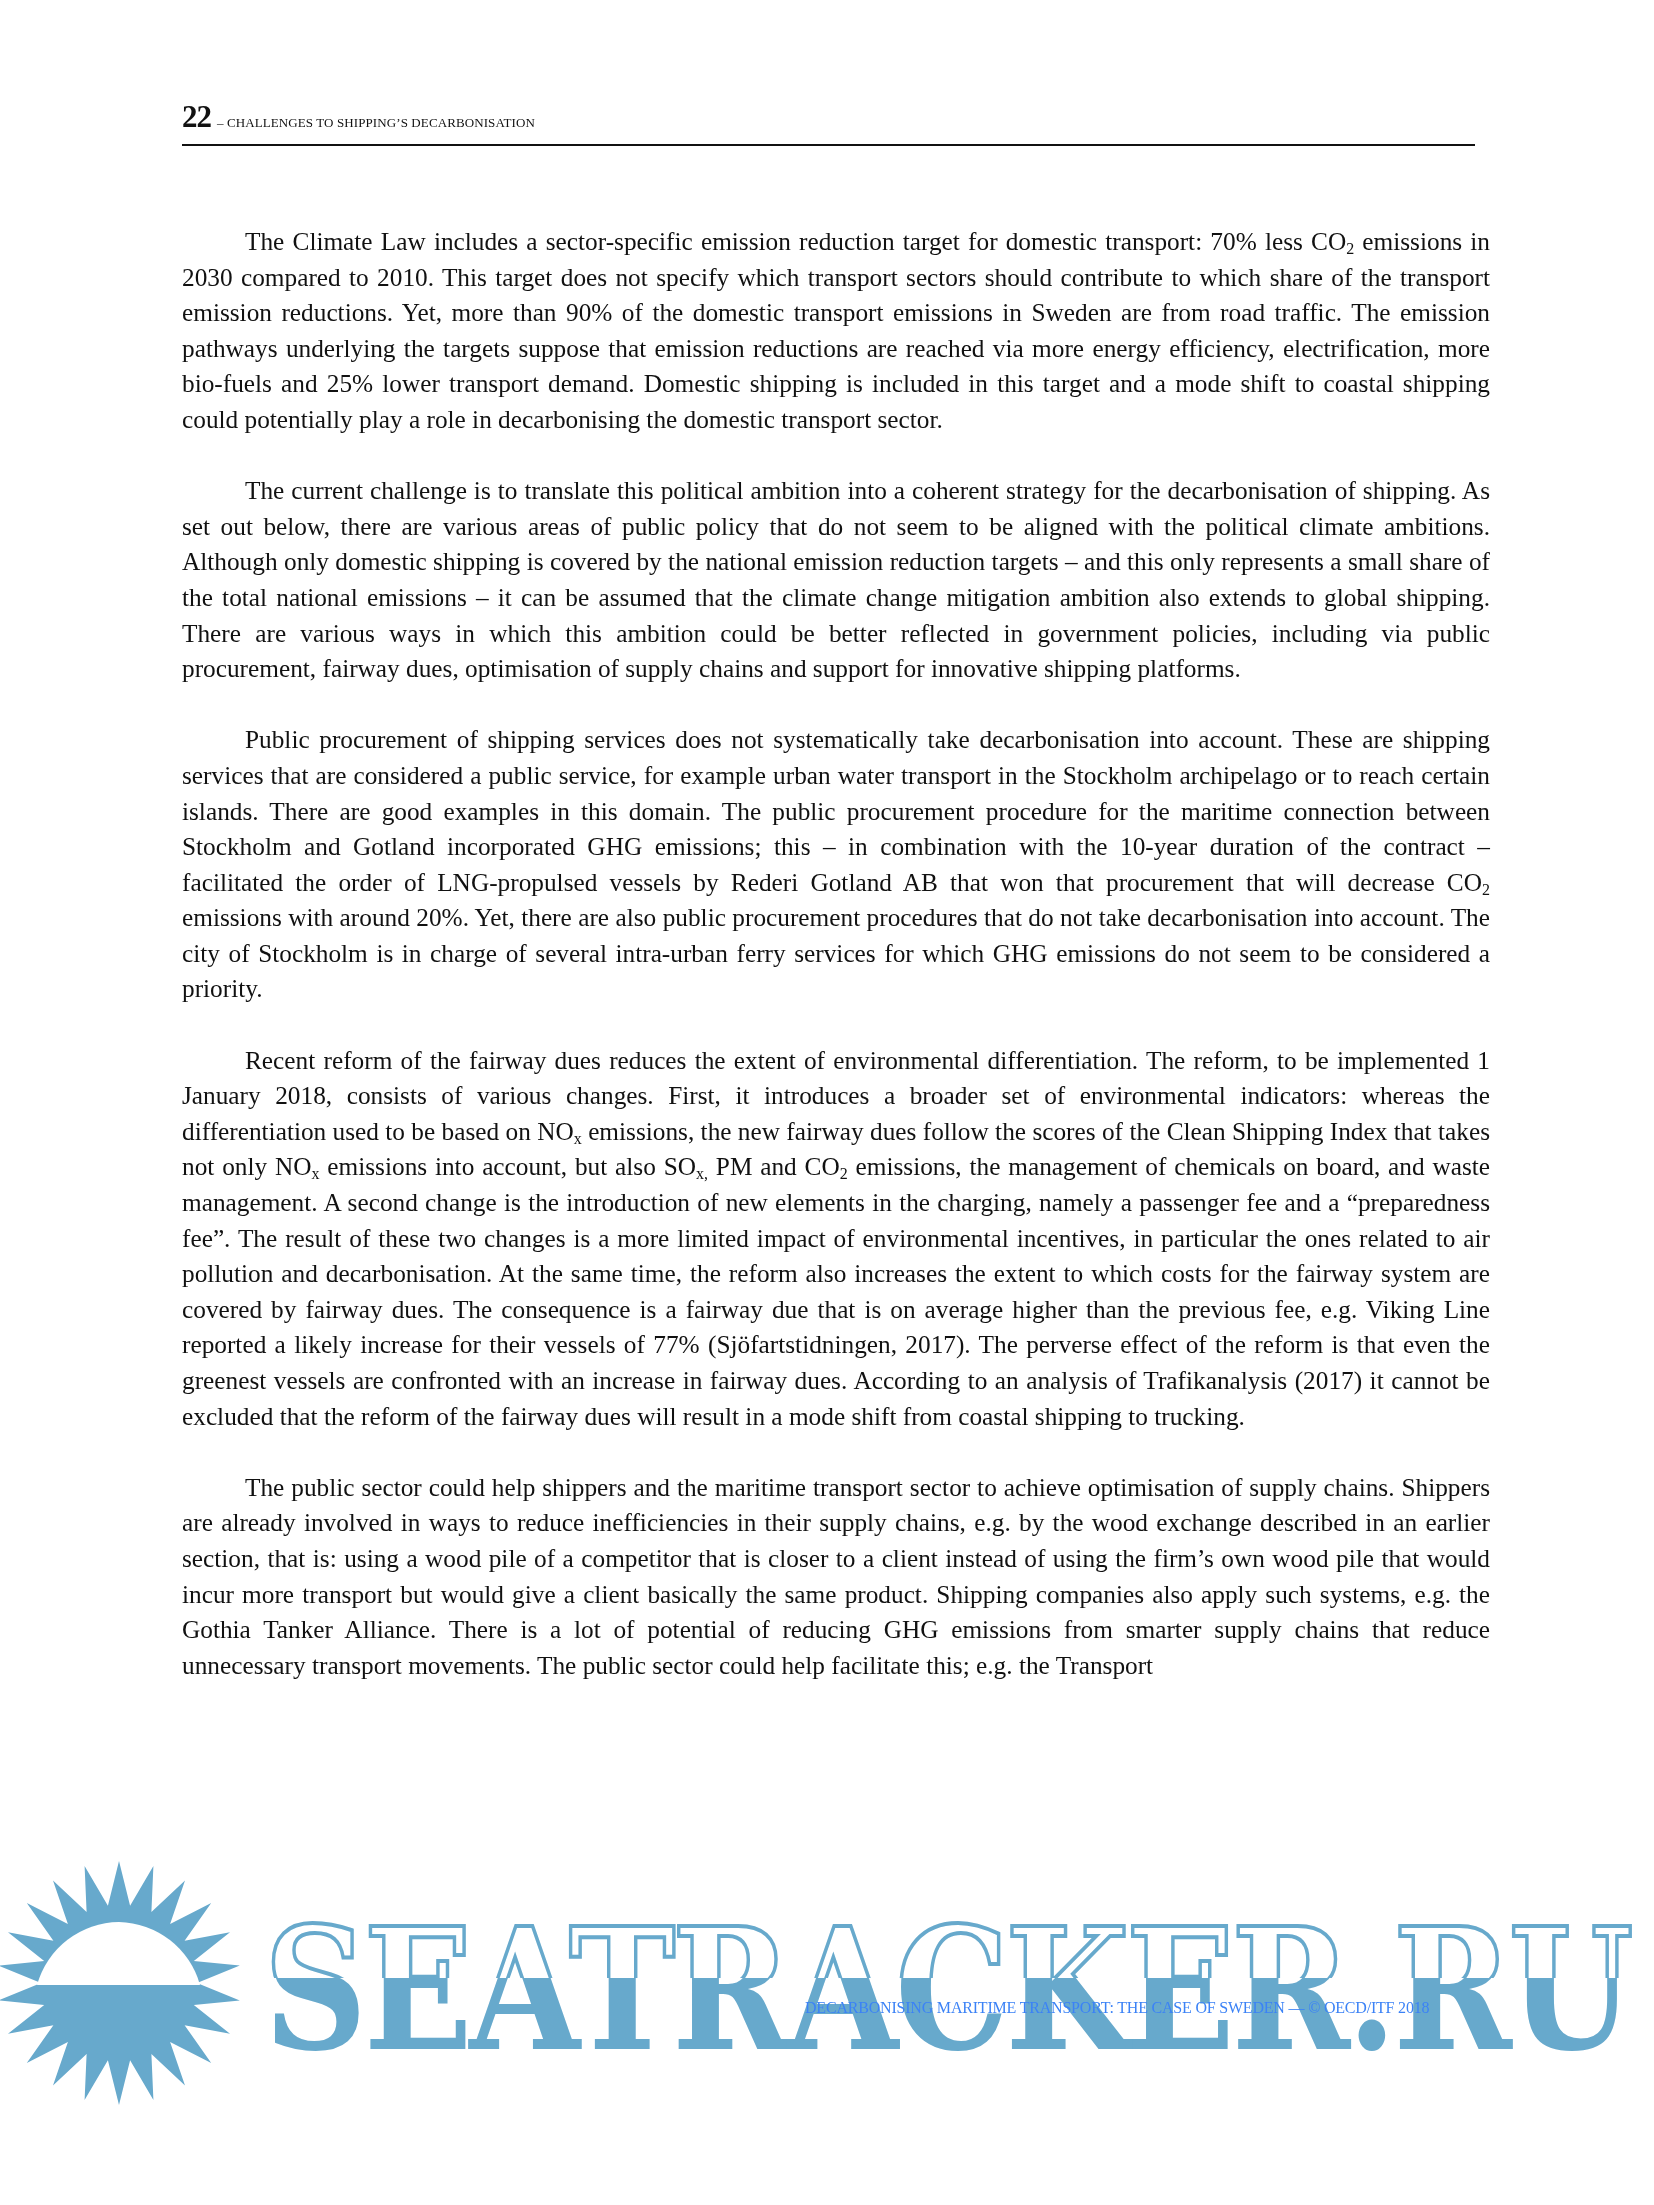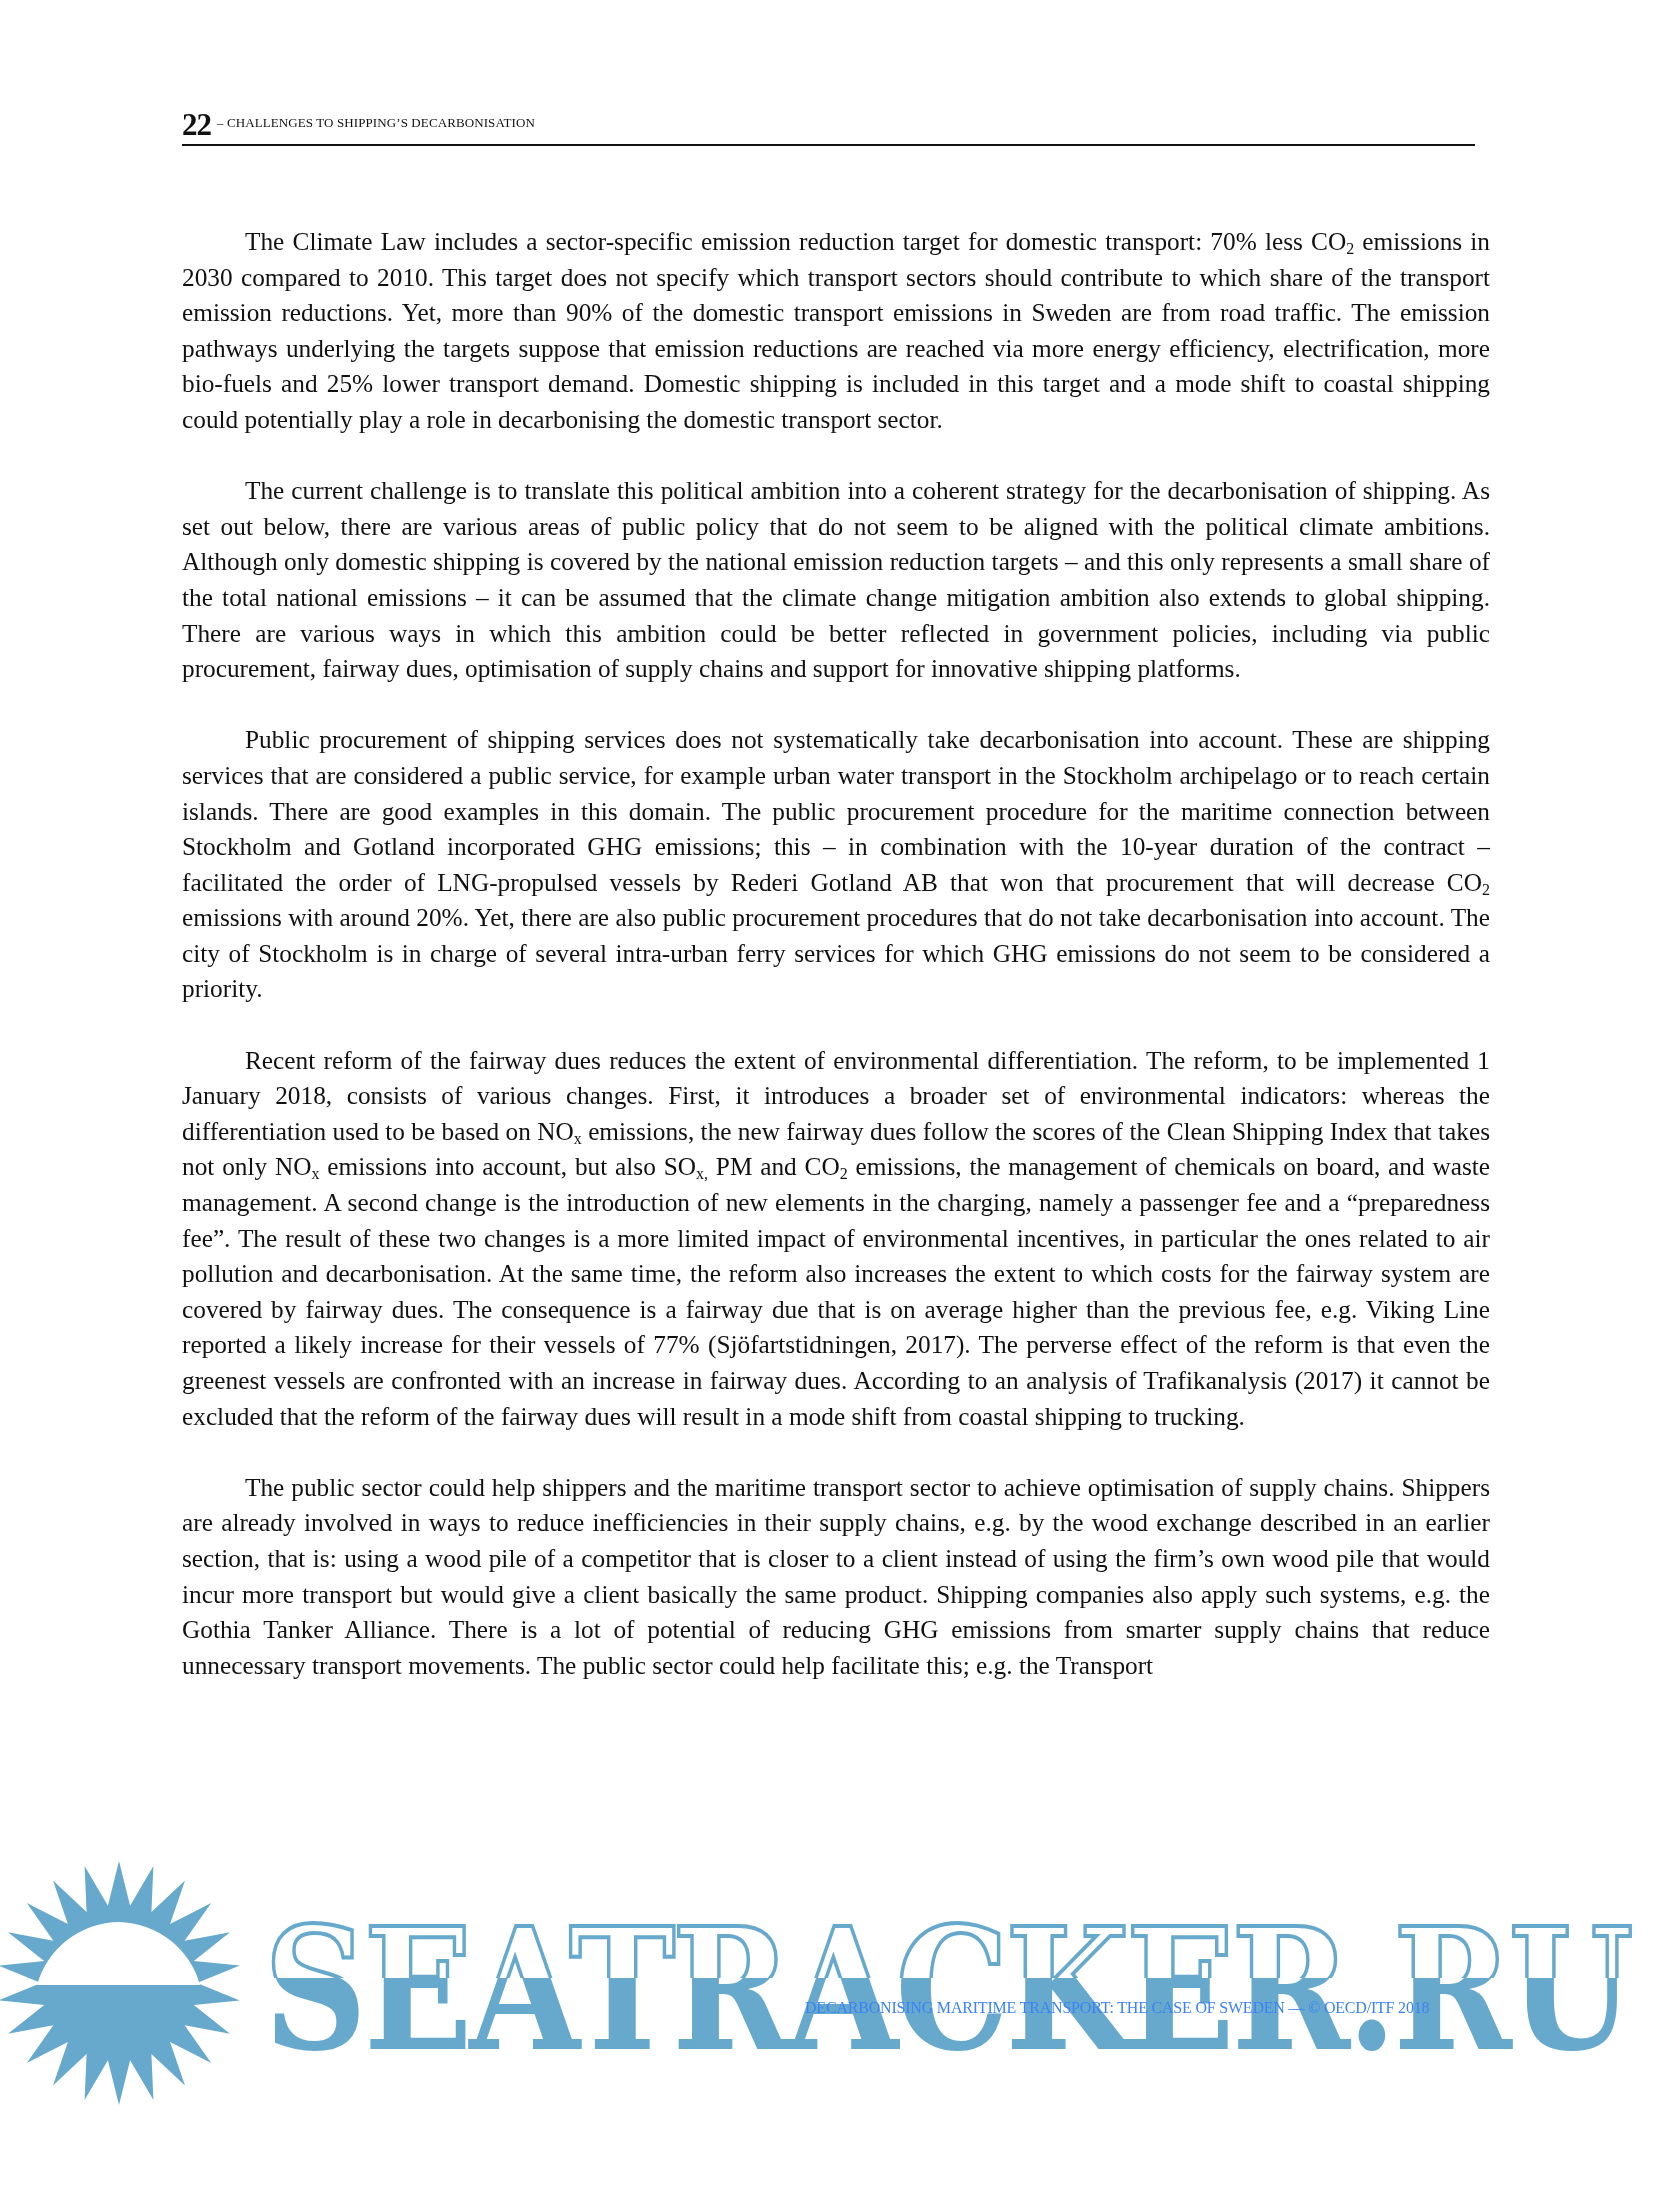--- a/index.html
+++ b/index.html
@@ -16,22 +16,22 @@
       color: #111111;
     }
     .page-header {
       position: absolute;
       left: 182px;
       top: 108px;
       width: 1293px;
       height: 38px;
       border-bottom: 2px solid #111;
       display: flex;
-      align-items: center;
-      padding-bottom: 4px;
+      align-items: flex-end;
+      padding-bottom: 12px;
       box-sizing: border-box;
     }
     .page-number {
       font-weight: bold;
       font-size: 31px;
       line-height: 1;
       letter-spacing: -1px;
     }
     .running-title {
       font-size: 13px;

